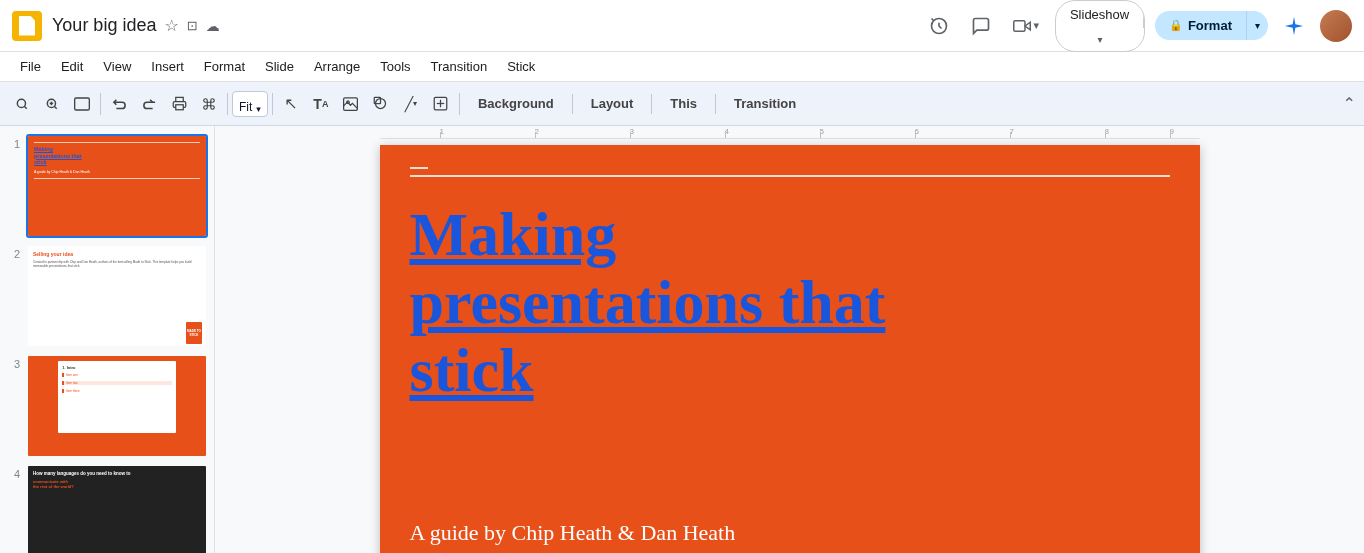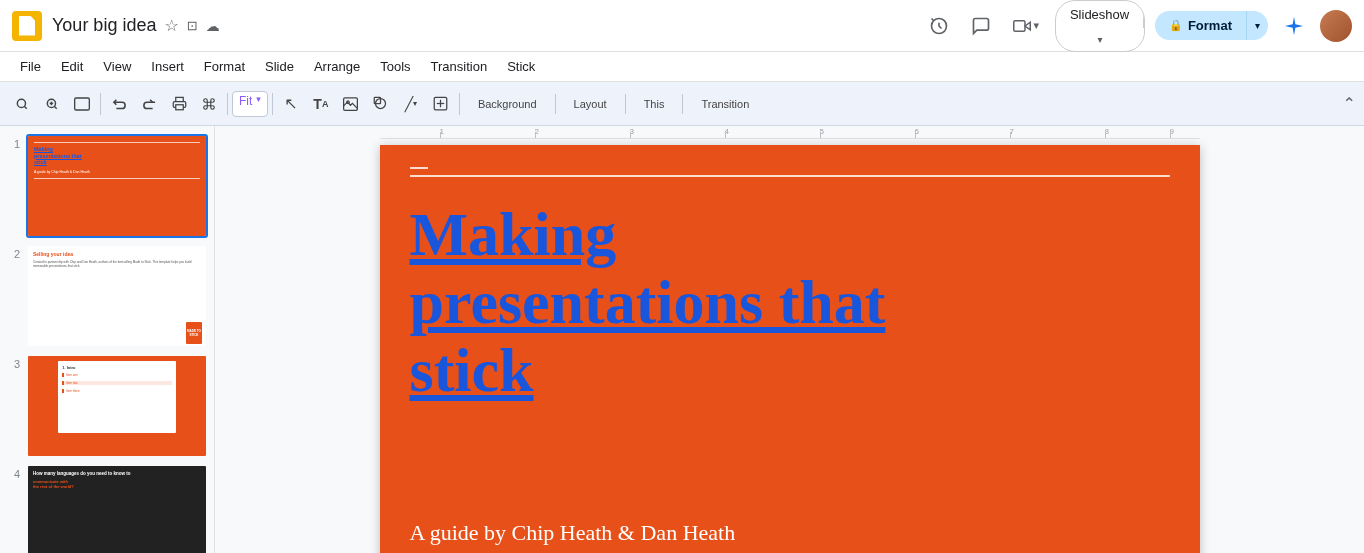--- a/index.html
+++ b/index.html
@@ -84,30 +84,30 @@
       background: #eef2fb; padding: 0 8px; gap: 2px;
       border-bottom: 1px solid #d0d7e6;
     }
     .tb-btn {
       width: 28px; height: 28px; display: flex; align-items: center;
       justify-content: center; border-radius: 4px; cursor: pointer;
       color: #444; font-size: 14px;
     }
     .tb-sep { width: 1px; height: 22px; background: #c0c8d8; margin: 0 2px; }
     .tb-zoom {
-      display: flex; align-items: flex-start; border: 1px solid #c0c8d8;
+      display: flex; align-items: flex-end; border: 1px solid #c0c8d8;
       border-radius: 4px; background: #fff; padding: 2px 6px;
-      font-size: 12px; color: #8b5cf6; cursor: pointer; gap: 4px; height: 26px;
+      font-size: 12px; color: #0f172a; cursor: pointer; gap: 4px; height: 26px;
     }
     .toolbar-right {
       margin-left: auto; display: flex; align-items: center;
     }
     .chevron-up { font-size: 16px; color: #5f6368; cursor: pointer; }
     .slide-tb-btn {
-      padding: 4px 14px; font-size: 11px; font-weight: 400;
+      padding: 4px 14px; font-size: 13px; font-weight: 700;
       color: #444; cursor: pointer; border-radius: 4px;
     }
     .slide-tb-sep { width: 1px; height: 20px; background: #c0c8d8; margin: 0 2px; }
 
     
     .main-area {
       display: flex; height: calc(553px - 52px - 30px - 44px); background: #f8f9fa;
     }
 
     

